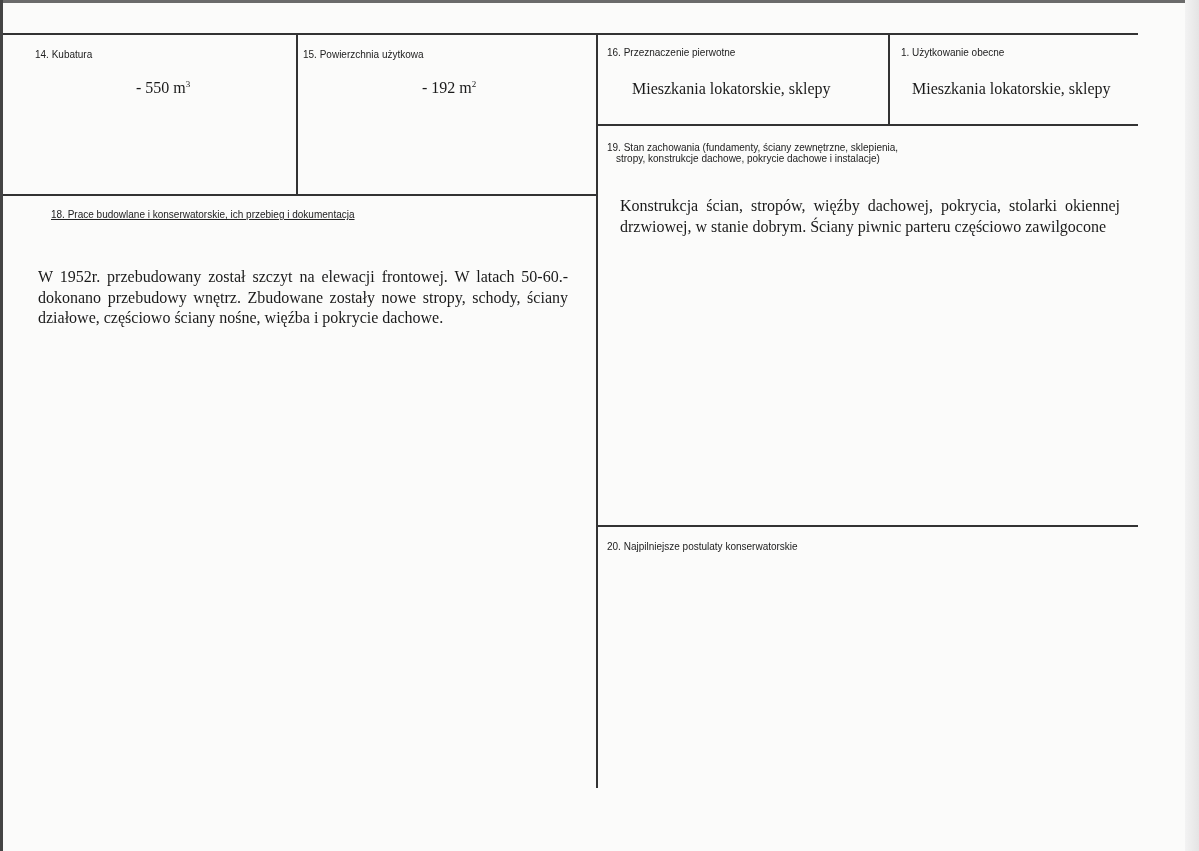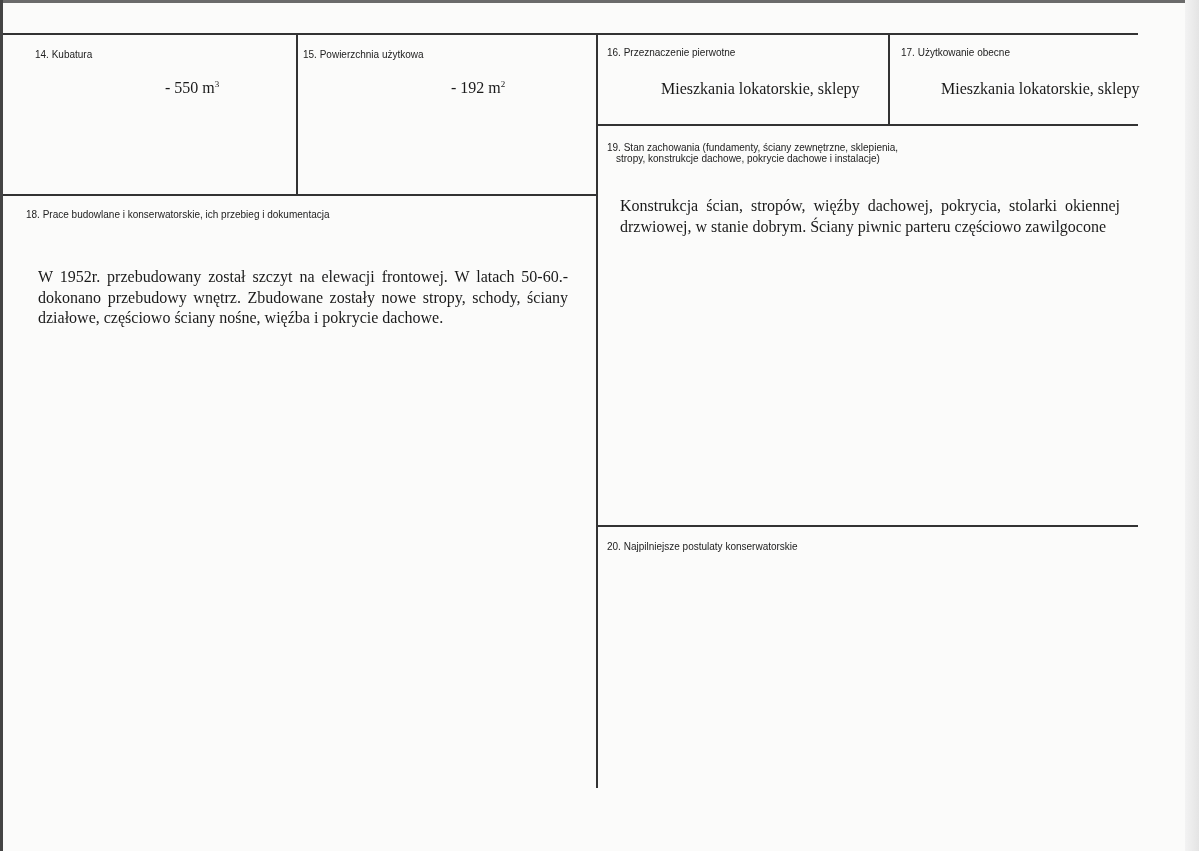--- a/index.html
+++ b/index.html
@@ -15,21 +15,21 @@
       background: linear-gradient(to right, #f3f3f3, #e4e4e4); }
     .hline { position: absolute; height: 1.5px; background: #333; }
     .vline { position: absolute; width: 1.5px; background: #333; }
 
     .label {
       position: absolute; font-size: 10px; color: #222;
       font-family: "Liberation Sans", sans-serif; line-height: 11px;
     }
     .value {
       position: absolute; font-family: "Liberation Serif", serif;
-      font-size: 16px; color: #1a1a1a; line-height: 20px; margin-left: 29px;
+      font-size: 16px; color: #1a1a1a; line-height: 20px;
     }
     .para {
       position: absolute; font-family: Liberation Serif, serif;
       font-size: 16px; line-height: 20.5px; color: #1a1a1a;
       text-align: justify;
     }
     sup { font-size: 9px; vertical-align: 6px; line-height: 0; }
   </style>
 </head>
 <body>
@@ -59,26 +59,26 @@
     <span>- 192 m</span><sup>2</sup>
   </div>
 </section>
 
 <section>
   <div class="label" style="left:607px; top:47px;">16. Przeznaczenie pierwotne</div>
   <div class="value" style="left:632px; top:79px;">Mieszkania lokatorskie, sklepy</div>
 </section>
 
 <section>
-  <div class="label" style="left:901px; top:47px;">17. Użytkowanie obecne</div>
+  <div class="label" style="left:901px; top:47px;">1. Użytkowanie obecne</div>
   <div class="value" style="left:912px; top:79px;">Mieszkania lokatorskie, sklepy</div>
 </section>
 
 <section>
-  <div class="label" style="left:26px; top:209px;">18. Prace budowlane i konserwatorskie, ich przebieg i dokumentacja</div>
+  <div class="label" style="left:51px; top:209px;text-decoration:underline;">18. Prace budowlane i konserwatorskie, ich przebieg i dokumentacja</div>
   <div class="para" style="left:38px; top:267px; width:530px;">W 1952r. przebudowany został szczyt na elewacji frontowej. W latach 50-60.- dokonano przebudowy wnętrz. Zbudowane zostały nowe stropy, schody, ściany działowe, częściowo ściany nośne, więźba i pokrycie dachowe.</div>
 </section>
 
 <section>
   <div class="label" style="left:607px; top:142px;text-align:center;">19. Stan zachowania (fundamenty, ściany zewnętrzne, sklepienia,</div>
   <div class="label" style="left:616px; top:153px;">stropy, konstrukcje dachowe, pokrycie dachowe i instalacje)</div>
   <div class="para" style="left:620px; top:196px; width:500px;">Konstrukcja ścian, stropów, więźby dachowej, pokrycia, stolarki okiennej drzwiowej, w stanie dobrym. Ściany piwnic parteru częściowo zawilgocone</div>
 </section>
 
 <section>

